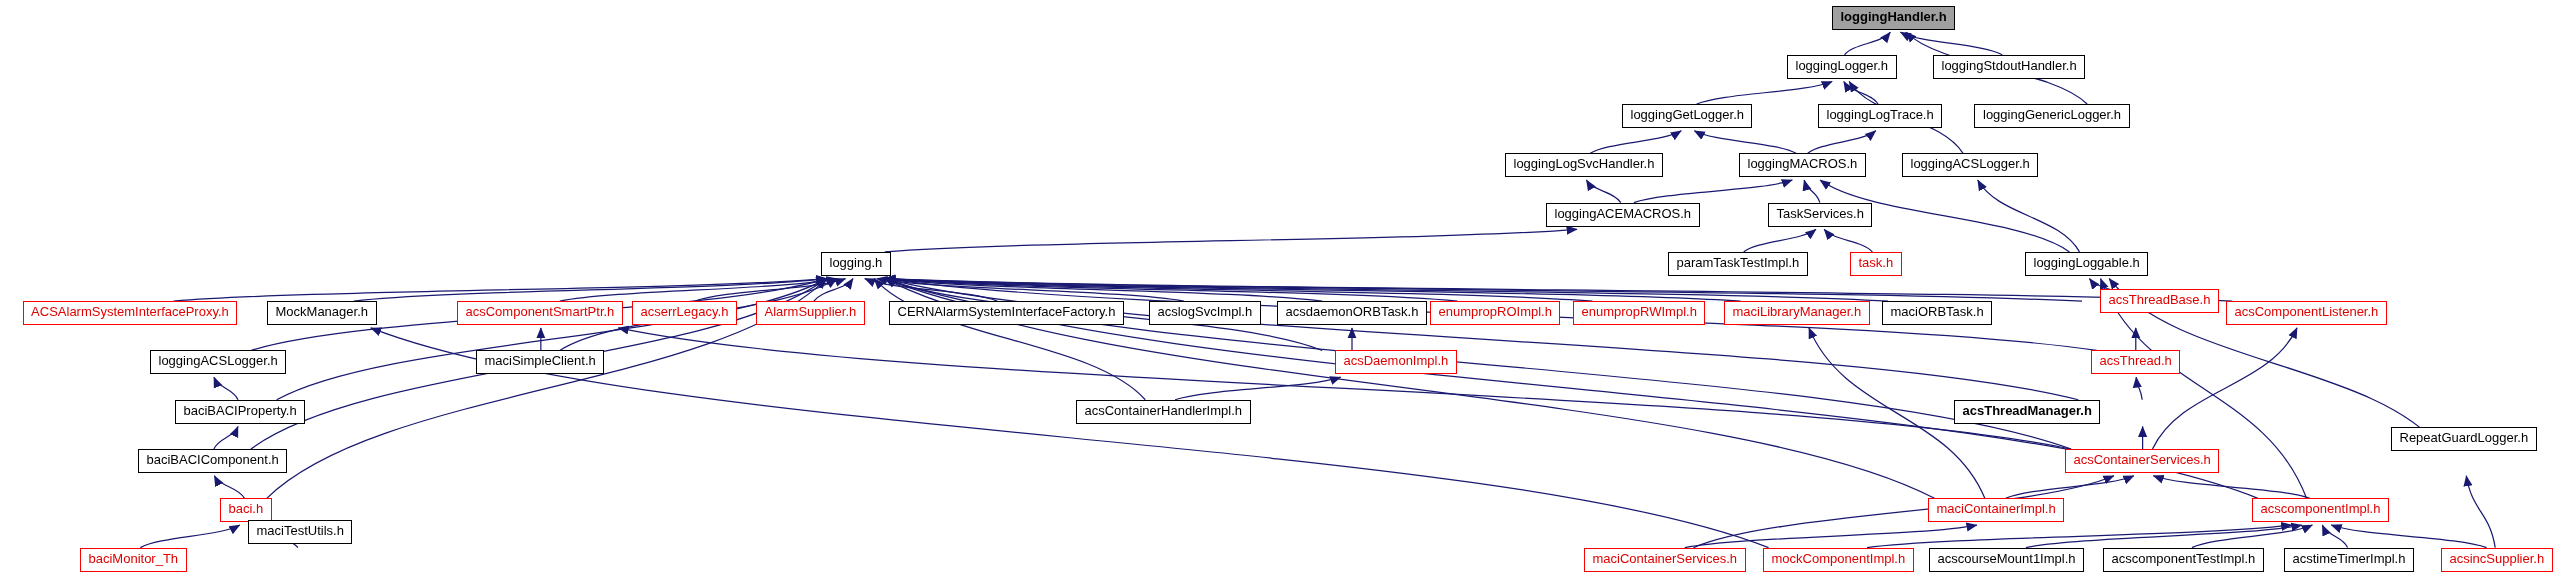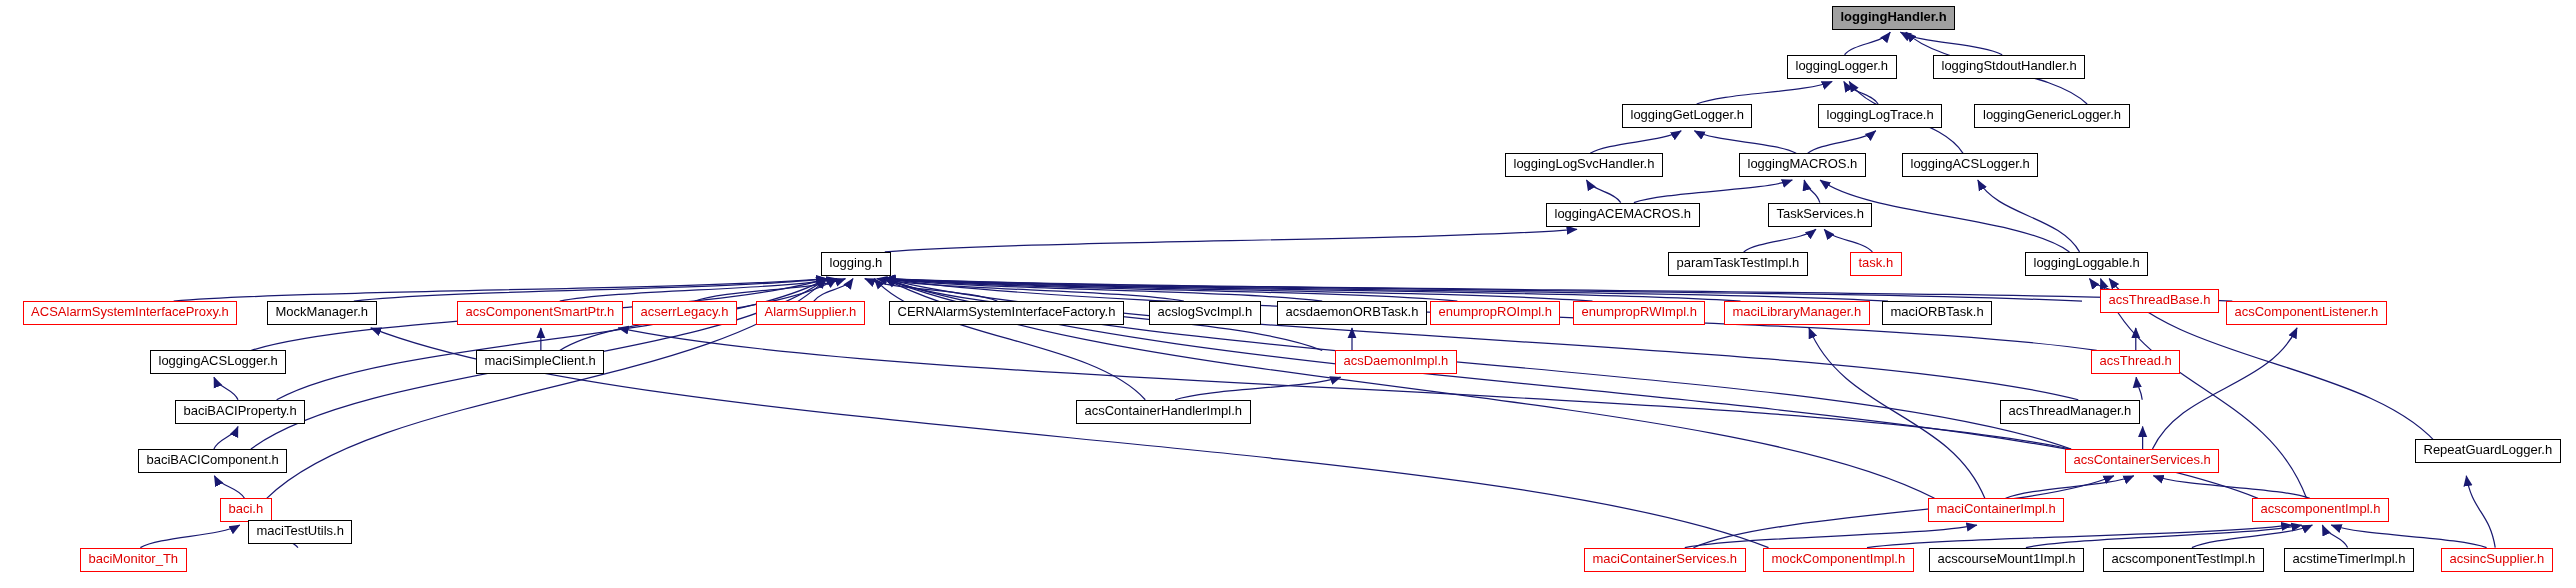--- a/index.html
+++ b/index.html
@@ -146,24 +146,24 @@
     <div class="node truncated" style="left: 1724px; top: 301px;">maciLibraryManager.h</div>
     <div class="node normal" style="left: 1882px; top: 301px;">maciORBTask.h</div>
     <div class="node truncated" style="left: 2076px; top: 289px; margin-left: 24px;">acsThreadBase.h</div>
     <div class="node truncated" style="left: 2226px; top: 301px;">acsComponentListener.h</div>
     <div class="node normal" style="left: 150px; top: 350px;">loggingACSLogger.h</div>
     <div class="node normal" style="left: 476px; top: 350px;">maciSimpleClient.h</div>
     <div class="node truncated" style="left: 1291px; top: 350px; margin-left: 44px;">acsDaemonImpl.h</div>
     <div class="node truncated" style="left: 2091px; top: 350px;">acsThread.h</div>
     <div class="node normal" style="left: 175px; top: 400px;">baciBACIProperty.h</div>
     <div class="node normal" style="left: 1076px; top: 400px;">acsContainerHandlerImpl.h</div>
-    <div class="node normal" style="left: 2000px; top: 400px;">acsThreadManager.h</div>
+    <div class="node normal" style="left: 1954px; top: 400px; font-weight: bold;">acsThreadManager.h</div>
     <div class="node normal" style="left: 138px; top: 449px;">baciBACIComponent.h</div>
     <div class="node truncated" style="left: 2065px; top: 449px;">acsContainerServices.h</div>
-    <div class="node normal" style="left: 2391px; top: 439px; margin-left: 24px;">RepeatGuardLogger.h</div>
+    <div class="node normal" style="left: 2391px; top: 427px;">RepeatGuardLogger.h</div>
     <div class="node truncated" style="left: 220px; top: 498px;">baci.h</div>
     <div class="node truncated" style="left: 1928px; top: 498px;">maciContainerImpl.h</div>
     <div class="node truncated" style="left: 2252px; top: 498px;">acscomponentImpl.h</div>
     <div class="node truncated" style="left: 80px; top: 548px;">baciMonitor_Th</div>
     <div class="node normal" style="left: 248px; top: 520px;">maciTestUtils.h</div>
     <div class="node truncated" style="left: 1584px; top: 548px;">maciContainerServices.h</div>
     <div class="node truncated" style="left: 1763px; top: 548px;">mockComponentImpl.h</div>
     <div class="node normal" style="left: 1929px; top: 548px;">acscourseMount1Impl.h</div>
     <div class="node normal" style="left: 2103px; top: 548px;">acscomponentTestImpl.h</div>
     <div class="node normal" style="left: 2284px; top: 548px;">acstimeTimerImpl.h</div>

